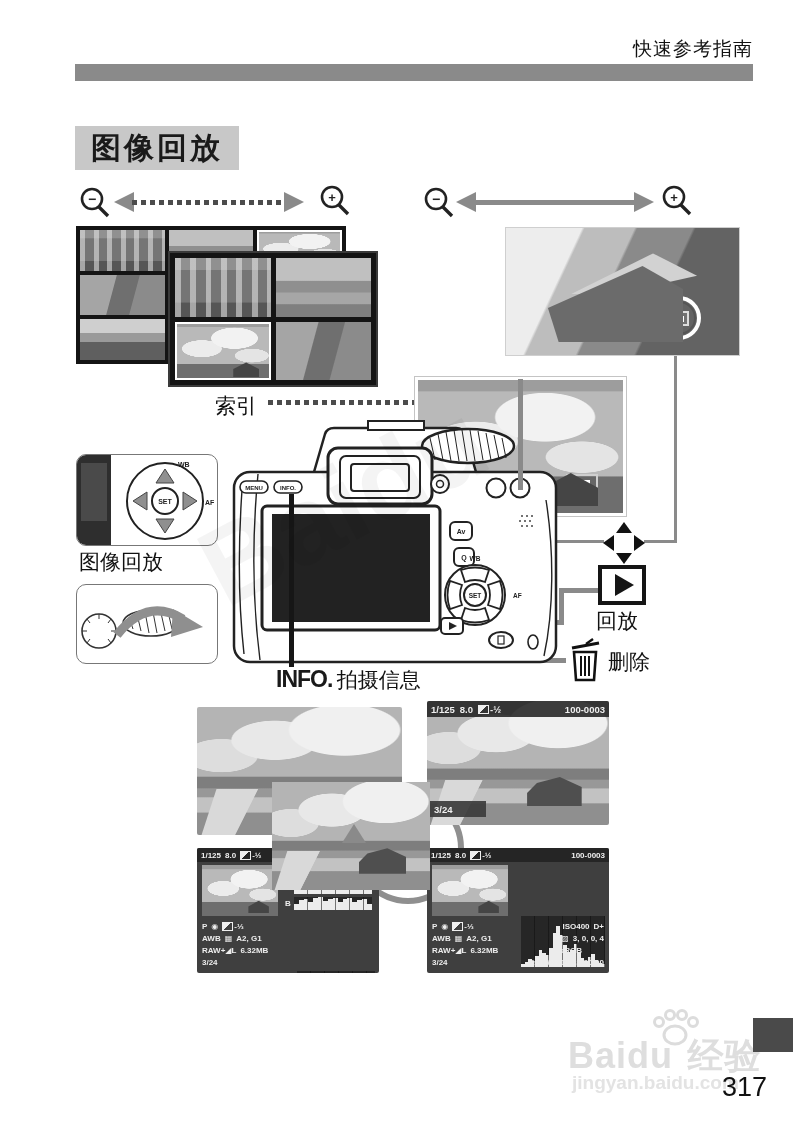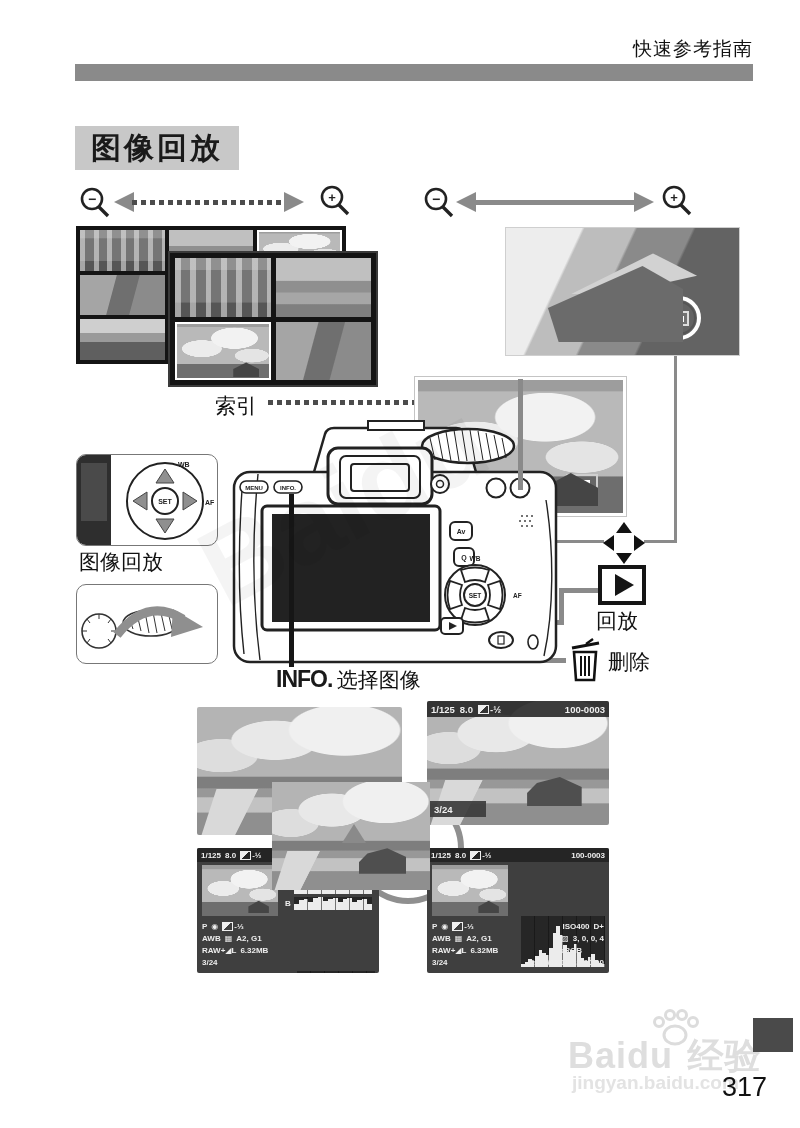--- a/index.html
+++ b/index.html
@@ -212,21 +212,21 @@
     <ellipse cx="273" cy="222" rx="12" ry="8" fill="#fff" stroke="#222" stroke-width="2"></ellipse>
     <rect x="270" y="218" width="6" height="8" fill="none" stroke="#222" stroke-width="1.2"></rect>
     <ellipse cx="305" cy="224" rx="5" ry="7" fill="#fff" stroke="#222" stroke-width="1.6"></ellipse>
   </svg>
   <div class="abs ph ph-road" style="left:272px;top:514px;width:158px;height:108px;z-index:3;"></div>
   <div class="abs faint-wm" style="left:190px;top:440px;z-index:5;">Baidu</div>
 
   <div class="abs bline" style="left:289px;top:494px;width:5px;height:173px;z-index:4;"></div>
   <div class="abs" style="left:276px;top:666px;z-index:4;">
     <span class="info-word">INFO.</span>
-    <span class="lbl">选择图像</span>
+    <span class="lbl">拍摄信息</span>
   </div>
 
   <div class="abs illus-box" style="left:76px;top:454px;width:142px;height:92px;">
     <svg width="142" height="92" viewBox="0 0 142 92">
       <rect x="0" y="0" width="34" height="92" fill="#2e2e2e"></rect>
       <rect x="4" y="8" width="26" height="58" fill="#4a4a4a"></rect>
       <circle cx="88" cy="46" r="38" fill="none" stroke="#222" stroke-width="2"></circle>
       <circle cx="88" cy="46" r="13" fill="#fff" stroke="#222" stroke-width="2"></circle>
       <text x="88" y="49" font-size="7" font-weight="bold" text-anchor="middle" fill="#222">SET</text>
       <g fill="#8f8f8f" stroke="#444" stroke-width="1">

